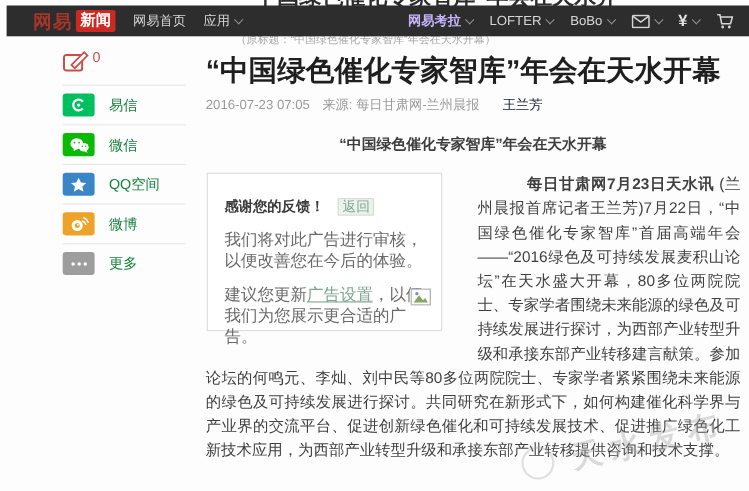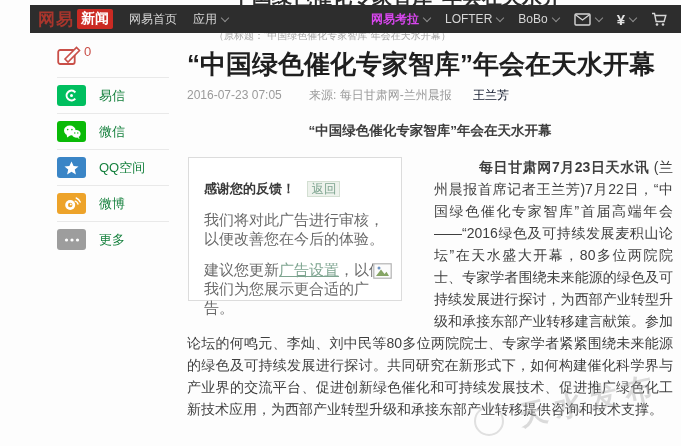--- a/index.html
+++ b/index.html
@@ -7,48 +7,48 @@
     width:681px;height:446px;position:relative;overflow:hidden;
     background:#fdfdfd;
     font-family:"Liberation Sans","DejaVu Sans",sans-serif;
     -webkit-font-smoothing:antialiased;
   }
   
   .top-artifact{position:absolute;left:222px;top:0;width:335px;height:7px;overflow:hidden;z-index:1;}
   .top-artifact .inner{font-size:20px;font-weight:bold;color:#2c2c2c;white-space:nowrap;margin-top:-16px;text-decoration:underline;text-underline-offset:3px;text-decoration-thickness:2px;}
   
   .navbar{
-    position:absolute;left:30px;top:5px;right:0;height:28px;background:#2d2d2d;
+    position:absolute;left:6px;top:5px;right:0;height:28px;background:#2d2d2d;
     display:flex;align-items:center;color:#d6d6d6;font-size:12px;z-index:5;
-    padding:0 14px 0 8px;box-sizing:border-box;
+    padding:0 14px 0 24px;box-sizing:border-box;
   }
   .logo{display:flex;align-items:center;cursor:pointer;}
   .logo-part1{color:#a8352c;font-weight:bold;font-size:17px;letter-spacing:1px;}
   .logo-part2{background:#cb2a23;color:#fff;font-weight:bold;font-size:14px;padding:1px 4px;margin-left:3px;border-radius:2px;}
   .nav-left{display:flex;align-items:flex-start;gap:16px;margin-left:16px;}
   .nav-right{display:flex;align-items:center;gap:15px;margin-left:auto;}
   .nav-item{display:flex;align-items:center;cursor:pointer;white-space:nowrap;}
-  .nav-item.bold{font-weight:bold;color:#d946ef;}
+  .nav-item.bold{font-weight:bold;color:#c4b5fd;}
   .caret{display:inline-block;width:5px;height:5px;border-right:1.4px solid #8f8f8f;border-bottom:1.4px solid #8f8f8f;transform:rotate(45deg);margin-left:5px;margin-top:-3px;}
   .yen{font-size:15px;font-weight:bold;color:#e2e2e2;}
   
   .orig-note{position:absolute;left:214px;top:29px;z-index:2;font-size:10px;color:#a6a6a6;white-space:nowrap;}
   
   .sidebar{position:absolute;left:57px;top:46px;width:112px;z-index:2;}
   .comment-row{display:flex;align-items:flex-start;height:26px;margin-bottom:5px;cursor:pointer;}
   .comment-count{color:#c94f48;font-size:13px;margin-left:3px;margin-top:-2px;}
   .share-row{display:flex;align-items:center;border-top:1px solid #e9e9e9;padding:7px 0;cursor:pointer;}
   .share-badge{width:29px;height:21px;border-radius:3px;display:flex;align-items:center;justify-content:center;flex:0 0 auto;}
   .share-label{font-size:13px;color:#15803d;margin-left:13px;}
   
   .main{position:absolute;left:187px;top:44px;width:486px;z-index:2;}
   .title{font-size:26px;line-height:33px;font-weight:bold;color:#1f1f1f;margin:4px 0 0 0;}
   .meta{margin-top:6px;font-size:12px;color:#9a9a9a;}
   .meta .author{margin-left:18px;color:#0f172a;}
-  .meta .src{margin-left:24px;}
+  .meta .src{margin-left:8px;}
   .caption{margin-top:18px;text-align:center;font-weight:bold;font-size:13.5px;color:#3d3d3d;}
   .article-body{margin-top:16px;}
   .ad-box{
     float:left;width:214px;height:144px;border:1px solid #dcdcdc;background:#fff;
     margin:1px 32px 20px 1px;position:relative;box-sizing:border-box;padding:21px 15px;
   }
   .ad-title{font-size:13px;color:#3a3a3a;font-weight:bold;display:inline;}
   .back-link{font-size:12.5px;color:#7fa591;background:#edf2ec;border:1px solid #d3dfd2;padding:0 3px;margin-left:8px;text-decoration:none;cursor:pointer;}
   .ad-box p{font-size:15px;line-height:19px;color:#6a6a6a;margin:12px 0 0 0;}
   .ad-link{color:#7fa591;text-decoration:underline;cursor:pointer;}

